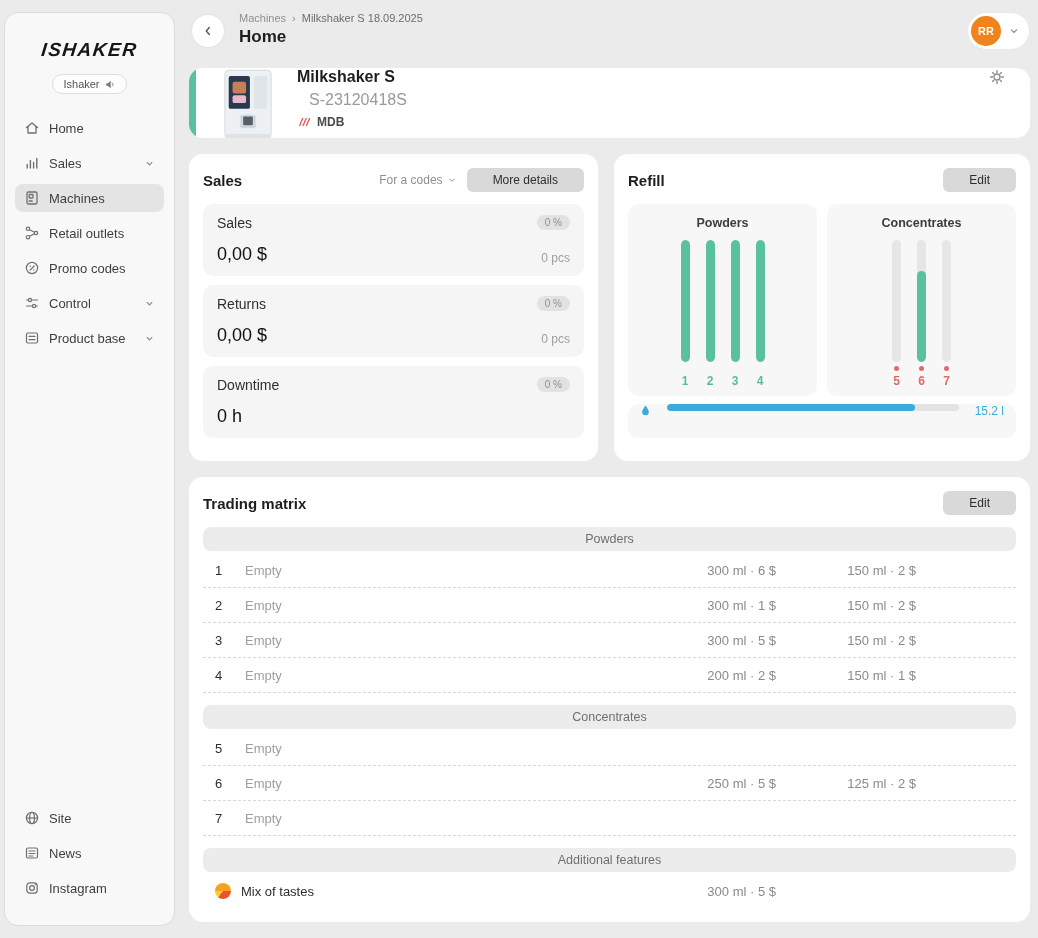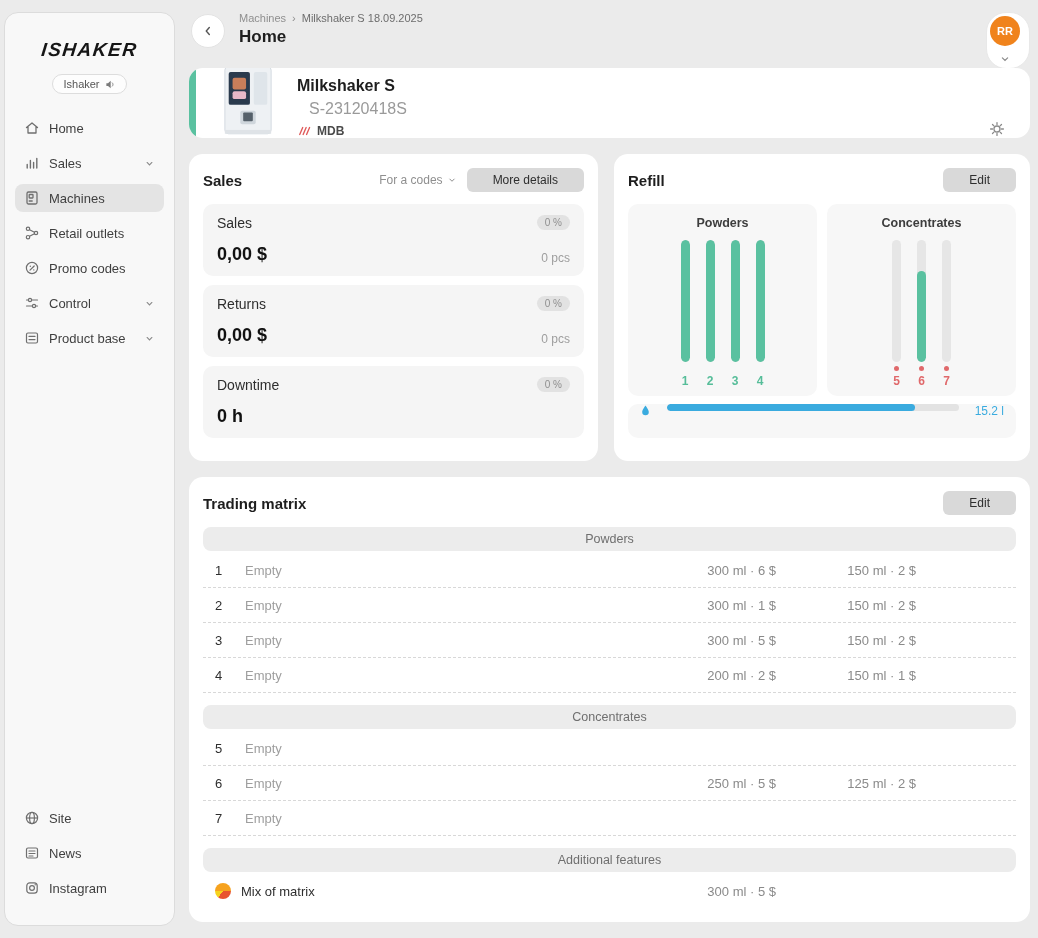--- a/index.html
+++ b/index.html
@@ -33,28 +33,28 @@
   .main{flex:1;padding:12px 8px 0 14px;display:flex;flex-direction:column;overflow:hidden;}
 
   .topbar{display:flex;align-items:flex-start;margin-bottom:12px;min-height:44px;}
   .back-btn{width:32px;height:32px;border-radius:50%;background:#fff;border:1px solid #e3e3e3;
     display:flex;align-items:center;justify-content:center;color:#555;cursor:pointer;margin:2px 14px 0 2px;}
   .breadcrumb{font-size:11px;color:#8f8f8f;display:flex;gap:6px;align-items:center;}
   .breadcrumb .crumb-link{cursor:pointer;}
   .breadcrumb .current{color:#6d6d6d;}
   .page-title{font-size:17px;font-weight:700;color:#1e1e1e;margin-top:3px;}
   .avatar-wrap{margin-left:auto;background:#fff;border:1px solid #e8e8e8;border-radius:20px;
-    padding:3px 9px 3px 3px;display:flex;align-items:center;gap:7px;cursor:pointer;flex-direction:column;}
+    padding:3px 9px 3px 3px;display:flex;align-items:center;gap:7px;cursor:pointer;}
   .avatar{width:30px;height:30px;border-radius:50%;background:#f0831c;color:#fff;
     font-size:11px;font-weight:700;display:flex;align-items:center;justify-content:center;}
   .avatar-wrap .chev{color:#8a8a8a;}
 
   
   .machine-card{position:relative;background:#fff;border-radius:14px;height:100px;
-    margin-bottom:16px;display:flex;align-items:flex-end;padding:0 24px 0 32px;overflow:hidden;}
+    margin-bottom:16px;display:flex;align-items:flex-start;padding:0 24px 0 32px;overflow:hidden;}
   .accent{position:absolute;left:0;top:0;bottom:0;width:7px;background:#5ac1a0;}
   .machine-thumb{margin-right:22px;}
   .machine-name{font-size:16px;font-weight:700;color:#1e1e1e;}
   .machine-serial{font-size:16px;color:#9a9a9a;margin:5px 12px 6px;}
   .machine-proto{display:flex;align-items:center;gap:6px;font-size:12px;font-weight:600;color:#4a4a4a;}
   .gear-btn{margin-left:auto;color:#8a8a8a;cursor:pointer;}
 
   
   .cards-row{display:flex;gap:16px;margin-bottom:16px;}
   .card{background:#fff;border-radius:14px;padding:14px;box-sizing:border-box;}
@@ -64,21 +64,21 @@
   .card-title{font-size:15px;font-weight:700;color:#1e1e1e;}
   .period{margin-left:auto;margin-right:10px;font-size:12px;color:#8f8f8f;
     display:flex;align-items:center;gap:4px;cursor:pointer;}
   .btn-gray{background:#d9d9d9;border:none;border-radius:6px;font-size:12px;
     padding:5px 26px;color:#2e2e2e;cursor:pointer;font-family:inherit;}
 
   .sale-row{background:#f5f5f5;border-radius:10px;height:72px;box-sizing:border-box;
     padding:11px 14px;margin-bottom:9px;display:flex;}
   .sale-left{display:flex;flex-direction:column;justify-content:space-between;}
   .sale-label{font-size:14px;color:#2e2e2e;}
-  .sale-value{font-size:18px;font-weight:700;color:#111;}
+  .sale-value{font-size:18px;font-weight:400;color:#111;}
   .sale-right{margin-left:auto;display:flex;flex-direction:column;justify-content:space-between;align-items:flex-end;}
   .badge{background:#e2e2e2;color:#8f8f8f;font-size:10px;padding:2px 8px;border-radius:8px;}
   .sale-pcs{font-size:12px;color:#9e9e9e;min-height:14px;}
 
   
   .refill-panels{display:flex;gap:10px;margin-bottom:8px;}
   .panel{flex:1;background:#f7f7f7;border-radius:10px;height:192px;box-sizing:border-box;
     padding:12px 10px 8px;display:flex;flex-direction:column;align-items:center;}
   .panel-title{font-size:12.5px;font-weight:600;color:#3d3d3d;margin-bottom:10px;}
   .bars{display:flex;gap:12px;flex:1;}
@@ -498,21 +498,21 @@
           <span class="m-name">Empty</span>
           <span class="m-p m-p1"></span>
           <span class="m-p m-p2"></span>
         </div>
       </div>
 
       <div class="m-section">
         <div class="m-section-head">Additional features</div>
         <div class="m-row">
           <span class="mix-icon"></span>
-          <span class="m-name" style="margin-left:0;color:#2e2e2e">Mix of matrix</span>
+          <span class="m-name" style="margin-left:0;color:#2e2e2e">Mix of tastes</span>
           <span class="m-p m-p1">300 ml · 5 $</span>
           <span class="m-p m-p2"></span>
         </div>
       </div>
     </section>
 
   </main>
 </div>
 
 </body></html>

